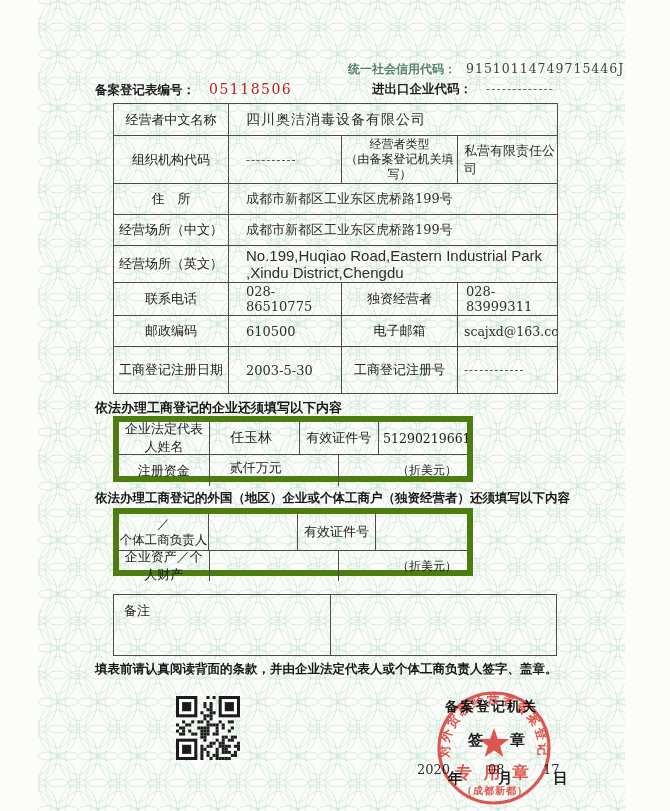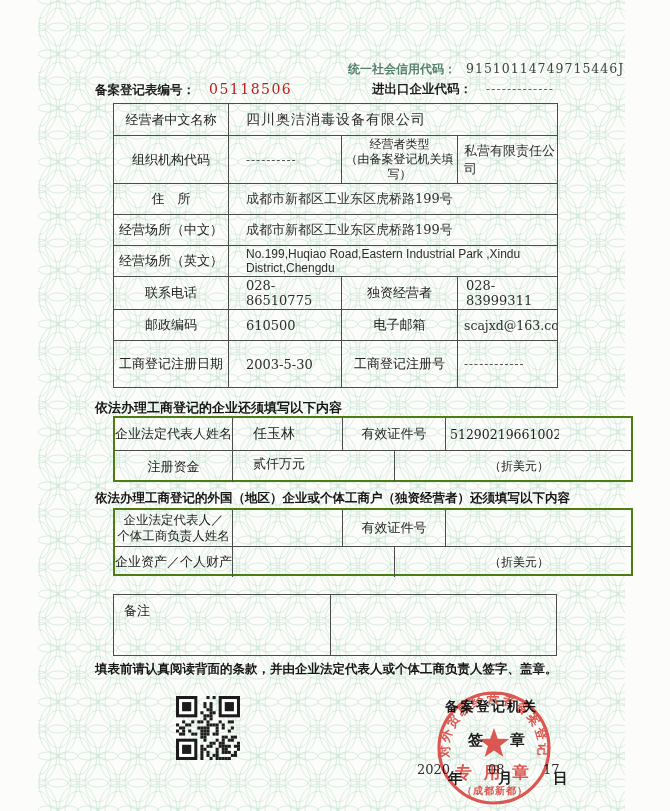--- a/index.html
+++ b/index.html
@@ -27,27 +27,27 @@
   table.t1{
     left:113px; top:103px; width:444px; border-collapse:collapse; table-layout:fixed;
     position:absolute;
   }
   table.t1 td{border:1px solid #4c4c4c; overflow:hidden;}
   .lblc{text-align:center; font-size:13px; font-weight:500; color:#222;}
   .lbl2{font-size:12px; line-height:1.25; text-align:center; font-weight:500;}
   .valc{font-family:"DejaVu Serif","Liberation Serif",serif; font-size:13px; color:#2d2d2d; padding-left:17px;}
   .cn-name{font-size:14px; letter-spacing:1px;}
   .sans-val{font-family:"Liberation Sans",sans-serif; font-size:12px;}
-  .sans-small{font-family:"Liberation Sans",sans-serif; font-size:12px;}
+  .sans-small{font-family:"Liberation Sans",sans-serif; font-size:15px;}
   .pad8{padding-left:8px;}
   .dash-val{color:#555; letter-spacing:1px; font-size:12px;}
 
   .sec-h{font-size:13px; font-weight:700; color:#161616; white-space:nowrap;}
 
-  .gtable{position:absolute; left:113px; width:520px; border:2px solid #4d7c0f; box-sizing:border-box;}
+  .gtable{position:absolute; left:113px; width:360px; border:6px solid #4d7c0f; box-sizing:border-box;}
   .grow{display:flex; border-top:1px solid #4c4c4c; box-sizing:border-box;}
   .grow:first-child{border-top:none;}
   .gcell{border-left:1px solid #4c4c4c; box-sizing:border-box; display:flex; align-items:center; overflow:hidden;}
   .gcell:first-child{border-left:none;}
   .gc-lbl{justify-content:center; font-size:13px; font-weight:500; text-align:center;}
   .gc-lbl.two{font-size:12.5px; line-height:1.3;}
   .gc-val{font-family:"DejaVu Serif","Liberation Serif",serif; font-size:13px; padding-left:20px;}
   .gc-right{justify-content:flex-end; padding-right:10px; font-size:12px; font-weight:500;font-family:Liberation Mono, monospace;}
 
   .remarks{position:absolute; left:113px; top:594px; width:444px; height:62px; border:1px solid #4c4c4c; box-sizing:border-box; display:flex;}

